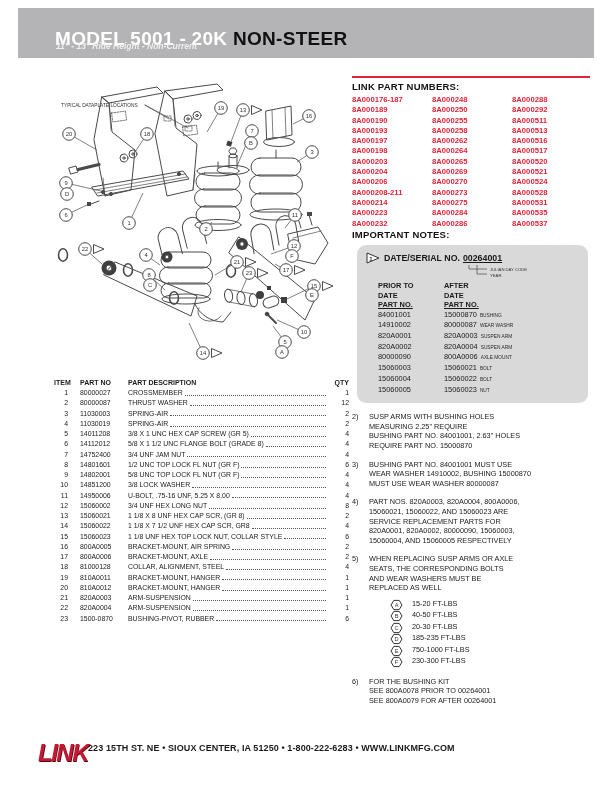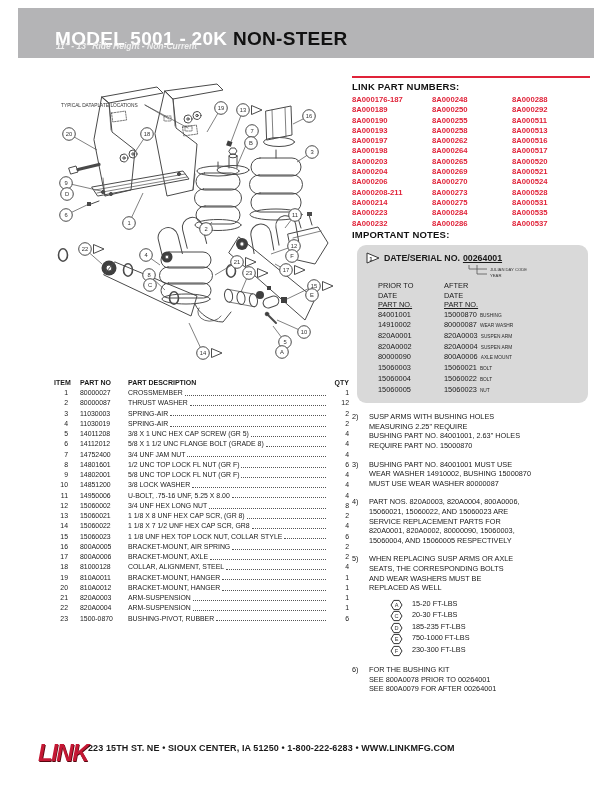--- a/index.html
+++ b/index.html
@@ -20,21 +20,21 @@
   .sec-h { font-size:9.5px; font-weight:700; color:#111; letter-spacing:.2px; }
   .pn-grid { margin-top:4px; display:grid; grid-template-columns:80px 80px 78px; row-gap:2.5px; }
   .pn { font-size:7.7px; line-height:7.8px; font-weight:700; color:#e02339; }
 
   .notes-h { margin-top:2px; }
   .date-box { margin-top:5px; margin-left:5px; width:231px; background:#d9d9d9; border-radius:9px; padding:7px 8px 8px 9px; }
   .ds-line { display:flex; align-items:center; gap:3px; font-size:8.8px; font-weight:700; }
   .ds-num { text-decoration:underline; }
   .ds-bracket { margin-left:97px; display:block; }
   .ds-table { margin:4px 0 0 12px; }
-  .ds-head { display:grid; grid-template-columns:66px auto; font-size:7.4px; font-weight:400; line-height:9.4px; }
+  .ds-head { display:grid; grid-template-columns:66px auto; font-size:7.4px; font-weight:700; line-height:9.4px; }
   .ds-head .u { text-decoration:underline; }
   .ds-row { display:grid; grid-template-columns:66px auto; font-size:7.4px; line-height:9.7px; }
   .ds-row .cap { font-size:4.8px; margin-left:3px; color:#2a2a2a; }
 
   .note { display:flex; margin-top:9px; font-size:7.3px; line-height:9.6px; }
   .note .n { width:17px; flex:none; }
   .note .b { width:216px; }
   .torques { margin:6px 0 0 38px; }
   .torque { display:flex; align-items:flex-start; gap:9px; height:11.5px; font-size:7.3px; }
 
@@ -472,20 +472,27 @@
         <div class="torque">
           <svg width="13" height="12">
             <polygon points="1,6 3.8,1.4 9.2,1.4 12,6 9.2,10.6 3.8,10.6" fill="none" stroke="#333" stroke-width="1"></polygon>
             <text x="6.5" y="8.2" text-anchor="middle" font-size="5.6" fill="#333">A</text>
           </svg>
           <span>15-20 FT-LBS</span>
         </div>
         <div class="torque">
           <svg width="13" height="12">
             <polygon points="1,6 3.8,1.4 9.2,1.4 12,6 9.2,10.6 3.8,10.6" fill="none" stroke="#333" stroke-width="1"></polygon>
+            <text x="6.5" y="8.2" text-anchor="middle" font-size="5.6" fill="#333">B</text>
+          </svg>
+          <span>40-50 FT-LBS</span>
+        </div>
+        <div class="torque">
+          <svg width="13" height="12">
+            <polygon points="1,6 3.8,1.4 9.2,1.4 12,6 9.2,10.6 3.8,10.6" fill="none" stroke="#333" stroke-width="1"></polygon>
             <text x="6.5" y="8.2" text-anchor="middle" font-size="5.6" fill="#333">C</text>
           </svg>
           <span>20-30 FT-LBS</span>
         </div>
         <div class="torque">
           <svg width="13" height="12">
             <polygon points="1,6 3.8,1.4 9.2,1.4 12,6 9.2,10.6 3.8,10.6" fill="none" stroke="#333" stroke-width="1"></polygon>
             <text x="6.5" y="8.2" text-anchor="middle" font-size="5.6" fill="#333">D</text>
           </svg>
           <span>185-235 FT-LBS</span>

